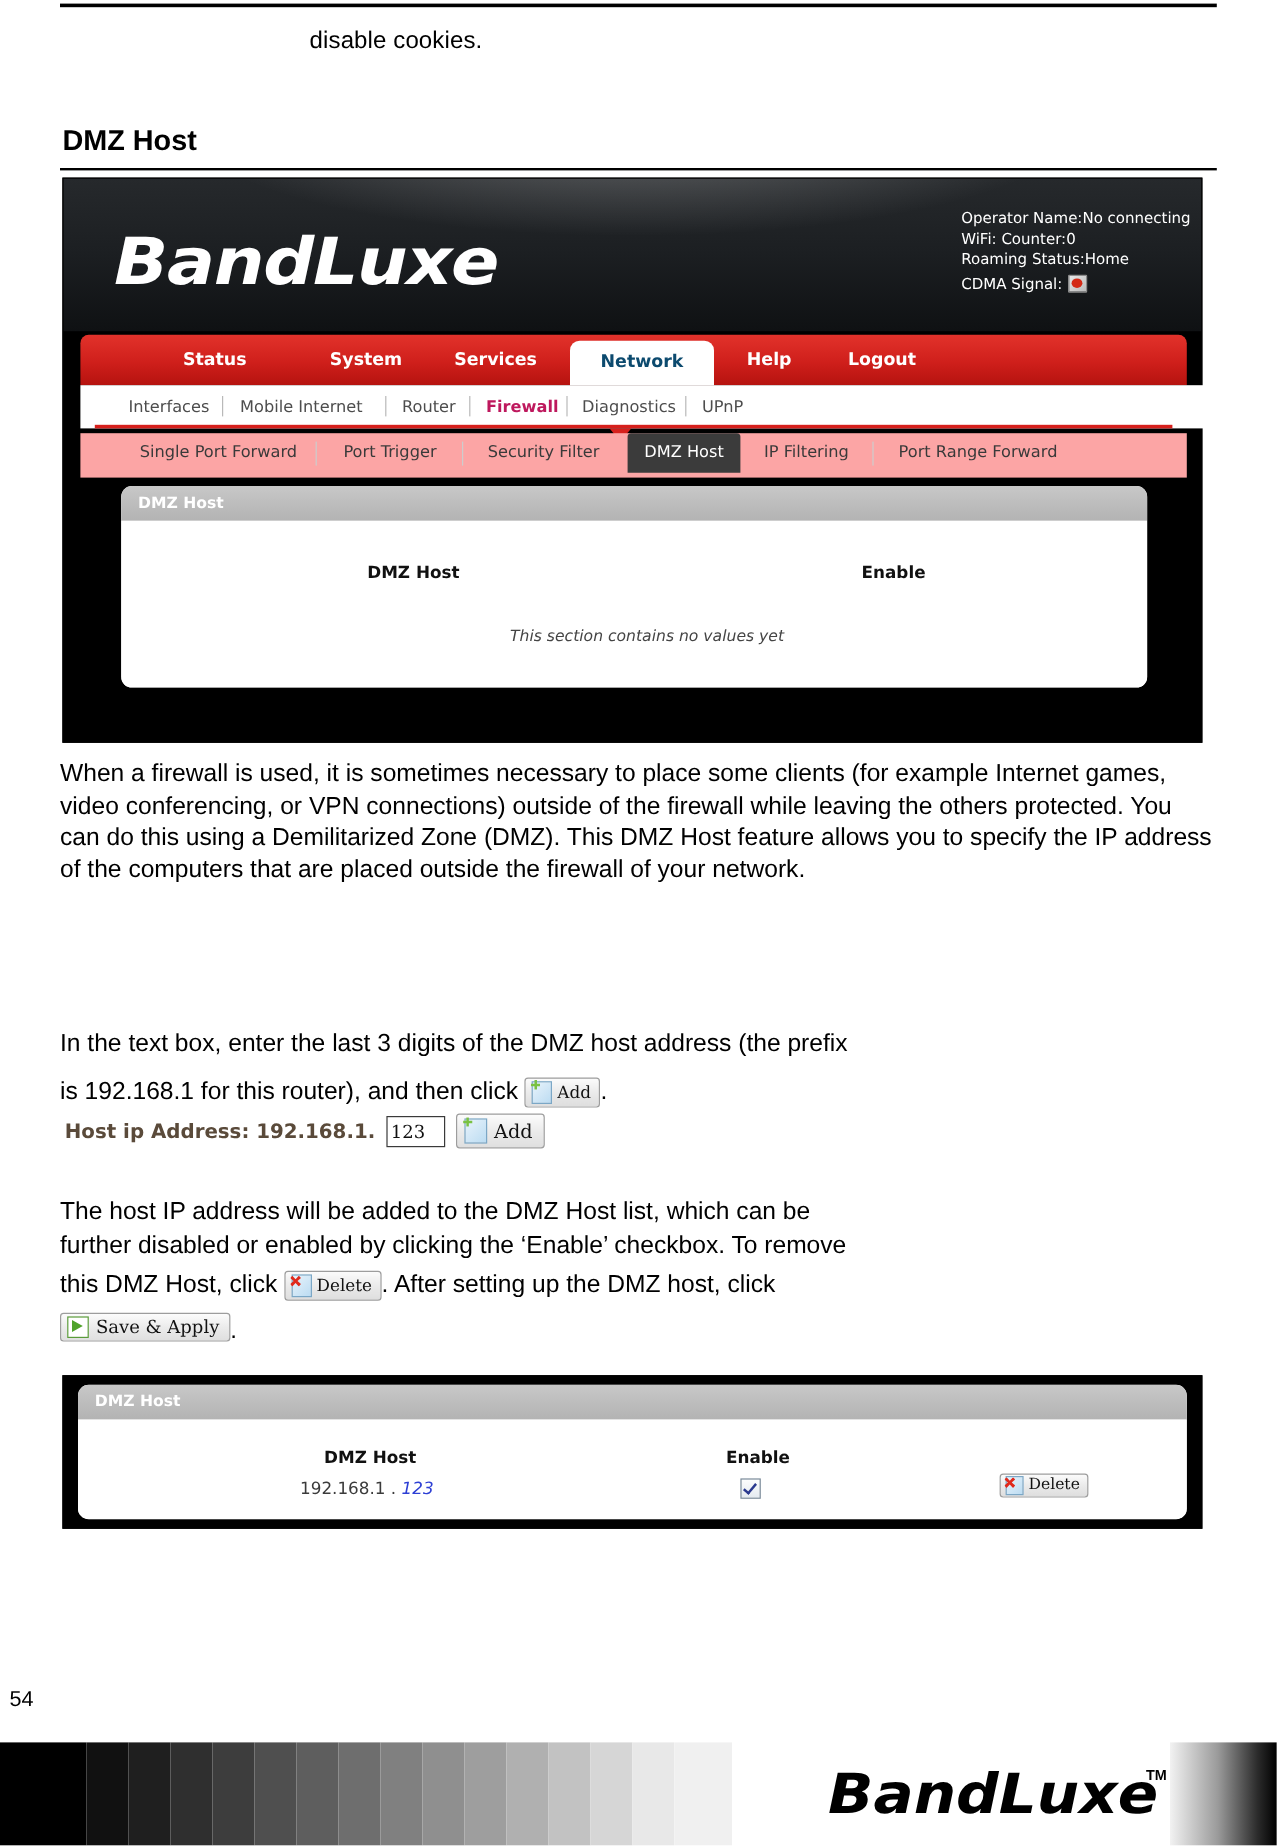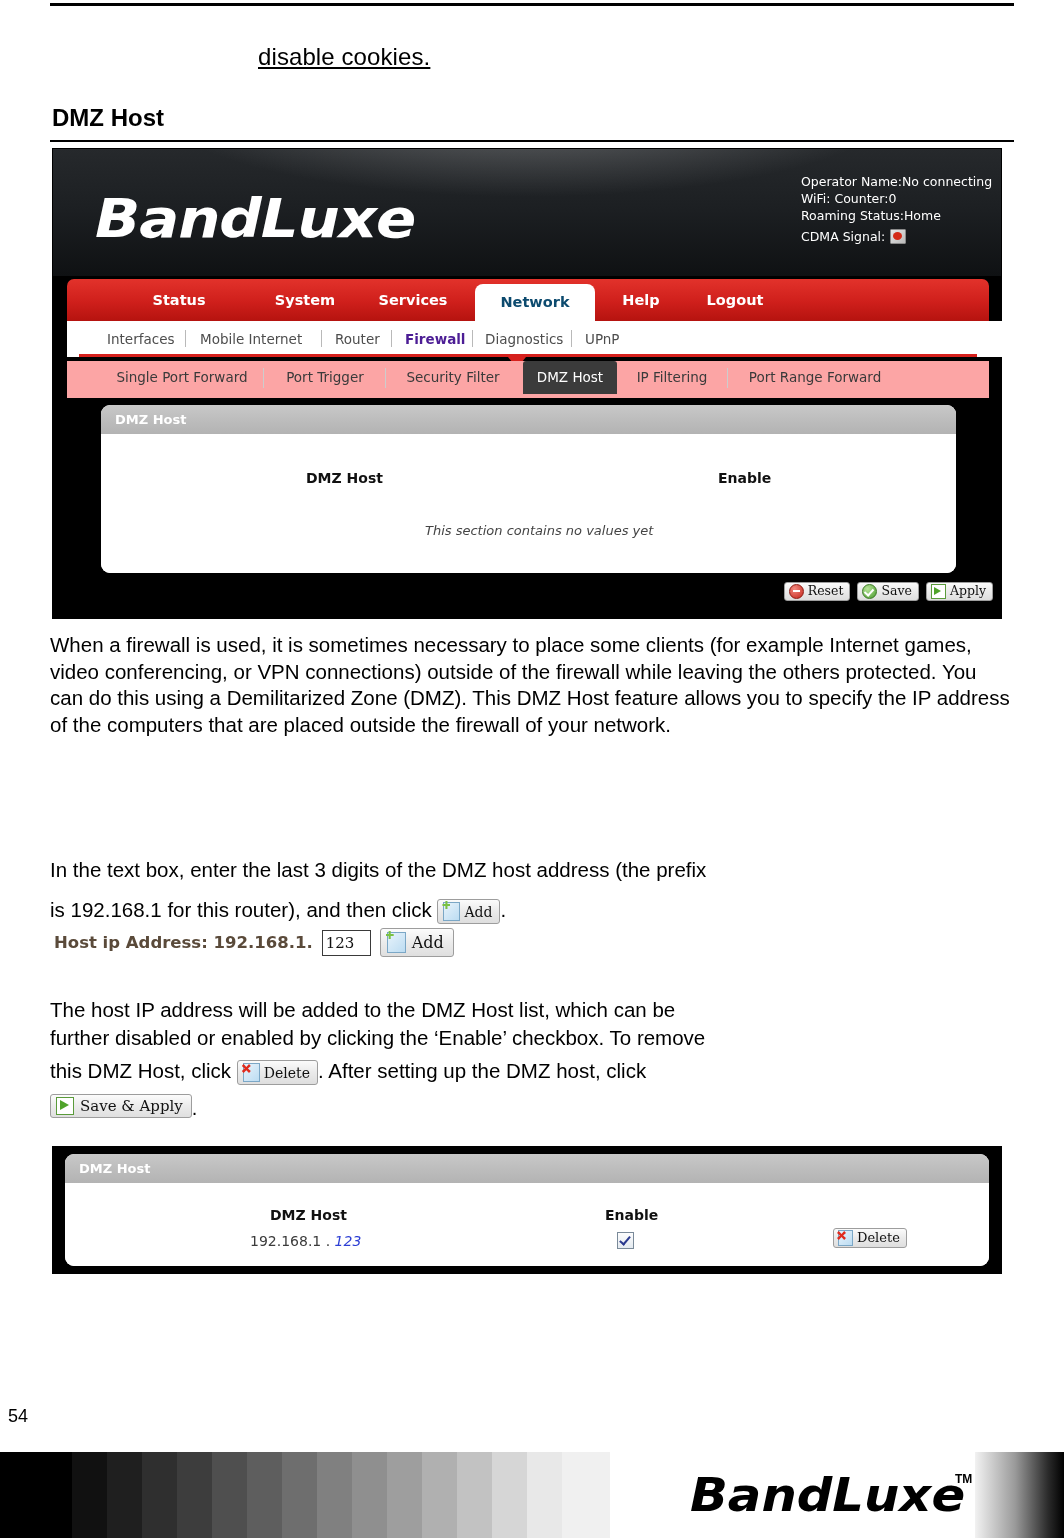--- a/index.html
+++ b/index.html
@@ -7,21 +7,21 @@
     width:1064px; height:1538px; background:#ffffff;
     font-family:"Liberation Sans", sans-serif;
     color:#000; position:relative; overflow:hidden;
   }
   .page{position:relative;width:1064px;height:1538px;}
 
   
   .top-rule{position:absolute;left:50px;top:3px;width:964px;height:3px;background:#000;}
 
   
-  .runhead{position:absolute;left:258px;top:43px;font-size:24px;letter-spacing:.1px;text-decoration:underline;}
+  .runhead{position:absolute;left:258px;top:23px;font-size:20px;letter-spacing:.1px;}
 
   .h1{position:absolute;left:52px;top:104px;font-size:24px;font-weight:bold;}
   .h1-rule{position:absolute;left:50px;top:140px;width:964px;height:2px;background:#000;}
 
   
   .shot1{position:absolute;left:52px;top:148px;width:950px;height:471px;background:#000;
          border:1px solid #000;box-sizing:border-box;}
   .shot1-banner{position:absolute;left:0;top:0;width:948px;height:127px;
     background:
       radial-gradient(ellipse 520px 130px at 50% -36%, rgba(255,255,255,.30) 0%, rgba(255,255,255,0) 72%),
@@ -42,21 +42,21 @@
   .navbar{position:absolute;left:14px;top:130px;width:922px;height:42px;
           background:linear-gradient(180deg,#e2322b 0%,#cf1f1b 55%,#b5130f 100%);
           border-radius:7px 7px 0 0;}
   .navbar .tab{position:absolute;top:0;height:42px;line-height:42px;text-align:center;
                color:#fff;font-size:14.5px;font-weight:bold;font-family:"DejaVu Sans",sans-serif;}
   .navbar .tab.active{background:#fff;color:#0c4a6e;border-radius:8px 8px 0 0;top:5px;height:37px;line-height:37px;}
 
   .subnav{position:absolute;left:14px;top:172px;width:992px;height:36px;background:#fff;}
   .subnav .sitem{position:absolute;top:0;height:36px;line-height:36px;font-size:13.5px;
                  color:#4d4d4d;font-family:"DejaVu Sans",sans-serif;white-space:nowrap;}
-  .subnav .sitem.cur{color:#4c1d95;font-weight:bold;}
+  .subnav .sitem.cur{color:#be185d;font-weight:bold;}
   .subnav .sep{position:absolute;top:9px;width:1px;height:17px;background:#b9b9b9;}
   .subnav-rule{position:absolute;left:26px;top:205px;width:898px;height:3px;background:#d6201c;}
   .subnav-arrow{position:absolute;left:455px;top:208px;width:0;height:0;
                 border-left:9px solid transparent;border-right:9px solid transparent;
                 border-top:11px solid #d6201c;}
 
   .tabs3{position:absolute;left:14px;top:212px;width:922px;height:37px;background:#fca5a5;}
   .tabs3 .t3{position:absolute;top:0;height:33px;line-height:33px;font-size:13.5px;color:#3a3a3a;
              font-family:"DejaVu Sans",sans-serif;white-space:nowrap;text-align:center;}
   .tabs3 .t3.on{background:#3b3b3b;color:#fff;border-radius:3px 3px 0 0;}
@@ -200,36 +200,20 @@
     <div class="panel1">
       <div class="panel-title">DMZ Host</div>
       <div class="panel1-body">
         <div class="col-head" style="left:205px;top:36px;">DMZ Host</div>
         <div class="col-head" style="left:617px;top:36px;">Enable</div>
         <div class="novals" style="left:324px;top:89px;">This section contains no values yet</div>
 
       </div>
     </div>
 
-    <div class="shot1-foot">
-      <div class="foot-btns">
-        <span class="btn-win">
-          <span class="ico-stop"></span>
-          <span>Reset</span>
-        </span>
-        <span class="btn-win">
-          <span class="ico-check"></span>
-          <span>Save</span>
-        </span>
-        <span class="btn-win">
-          <span class="ico-play"></span>
-          <span>Apply</span>
-        </span>
-      </div>
-    </div>
   </div>
 
   <div class="para" style="left:50px;top:632px;width:960px;">When a firewall is used, it is sometimes necessary to place some clients (for example Internet games, video conferencing, or VPN connections) outside of the firewall while leaving the others protected. You can do this using a Demilitarized Zone (DMZ). This DMZ Host feature allows you to specify the IP address of the computers that are placed outside the firewall of your network.</div>
 
   <div class="para2" style="left:50px;top:850px;width:960px;">
     <span>In the text box, enter the last 3 digits of the DMZ host address (the prefix</span><br>
     <span>is 192.168.1 for this router), and then click</span>
     <span class="btn-win inline-btn" style="font-size:14px;padding:2px 7px 2px 5px;">
       <span class="ico-doc plus" style="width:15px;height:17px;"></span>
       <span>Add</span>

